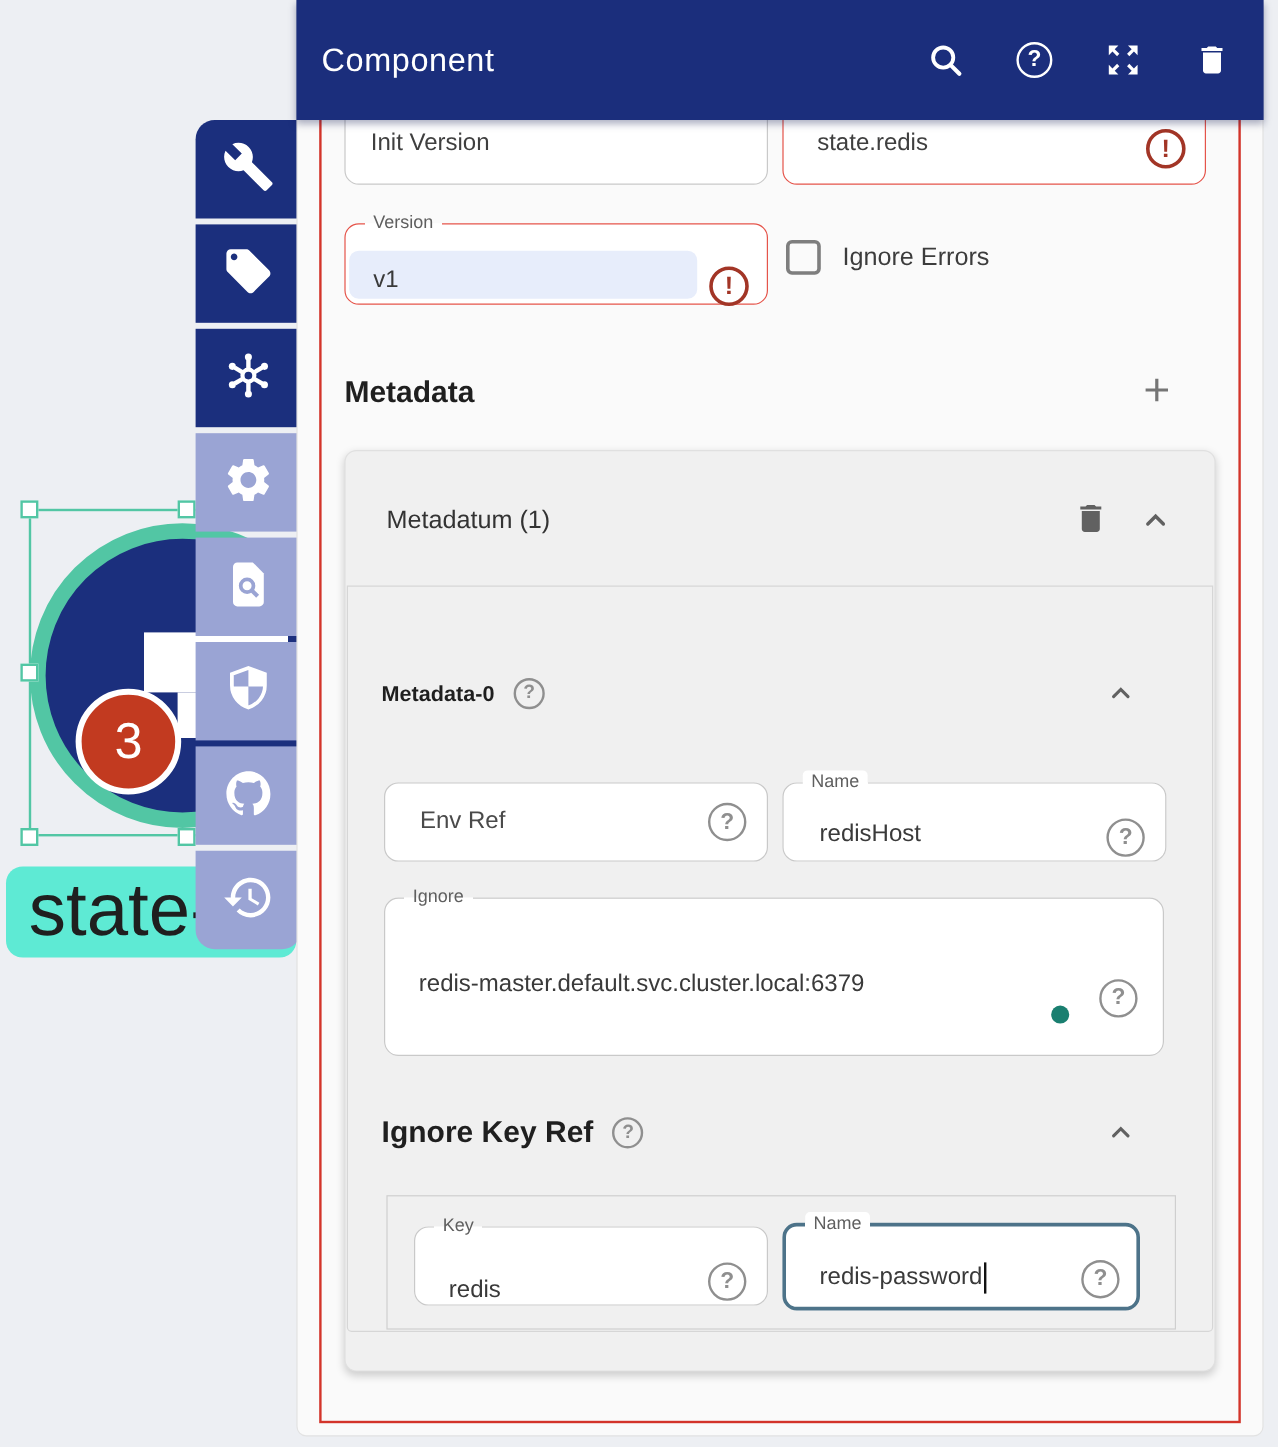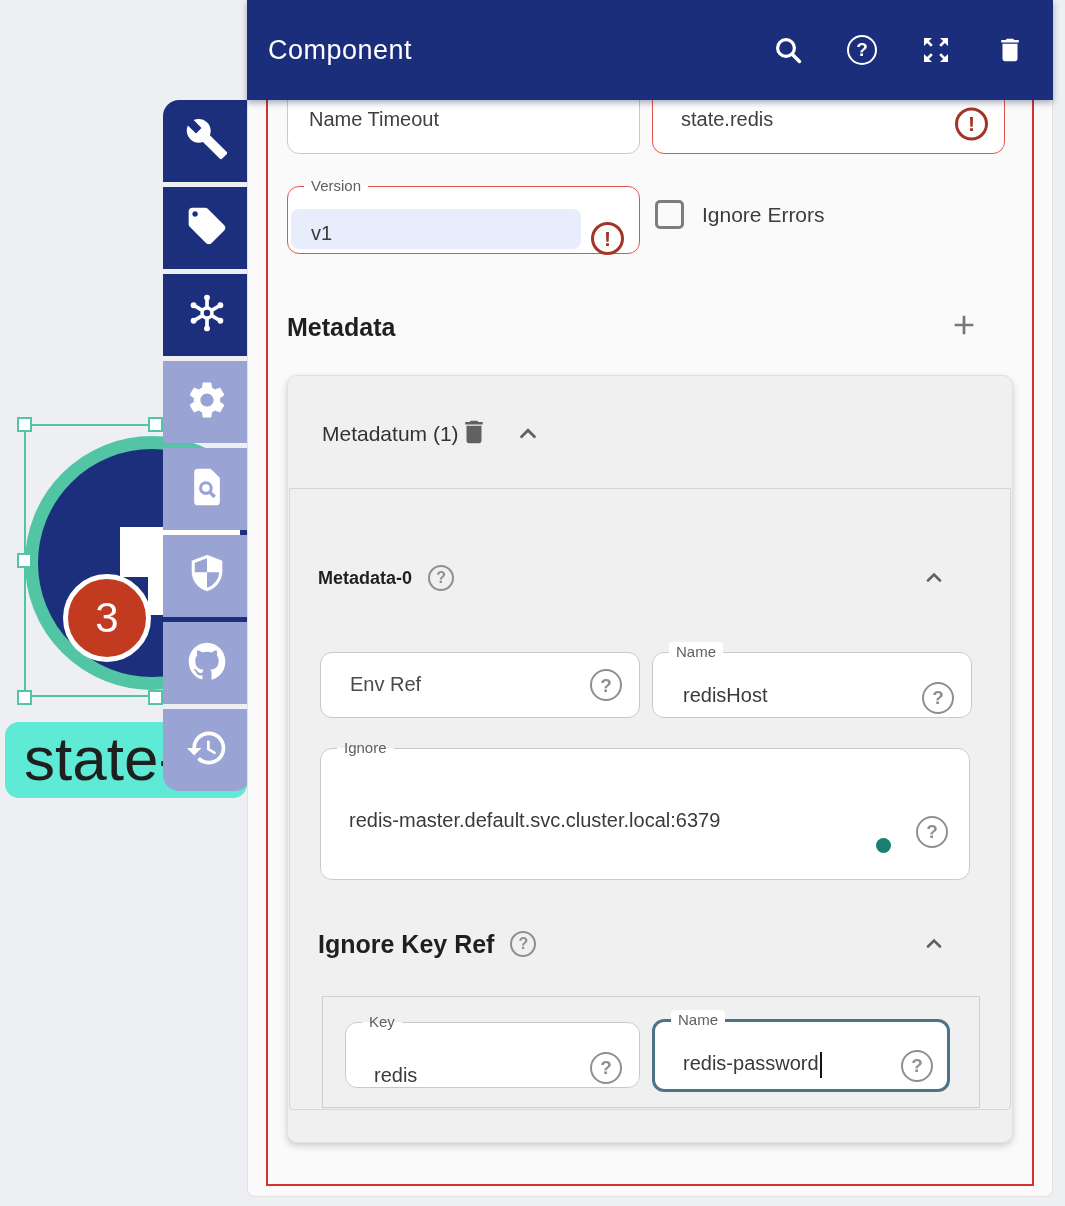--- a/index.html
+++ b/index.html
@@ -201,21 +201,21 @@
       </div>
       <div class="hicon">
         <svg width="30" height="30" viewBox="0 0 24 24">
             <path fill="#fff" d="M6 19c0 1.1.9 2 2 2h8c1.1 0 2-.9 2-2V7H6v12zM19 4h-3.5l-1-1h-5l-1 1H5v2h14V4z"></path>
           </svg>
       </div>
     </div>
   </div>
 
   <div class="abs fld" style="left:287px;top:86px;width:353px;height:68px;line-height:65px;padding-left:21px;">
-    <span style="color:#3f3f3f;">Name Timeout</span>
+    <span style="color:#3f3f3f;">Init Version</span>
   </div>
 
   <div class="abs fld fld-err" style="left:652px;top:86px;width:353px;height:68px;line-height:65px;padding-left:28px;">
     <span>state.redis</span>
     <span class="err-icon" style="position:absolute;right:16px;top:50%;transform:translateY(-38%);"></span>
   </div>
 
   <fieldset class="fld fld-err" style="left:287px;top:176px;width:353px;height:78px;">
     <legend class="red">Version</legend>
     <div class="autofill"></div>
@@ -231,21 +231,21 @@
     <span>
       <svg width="32" height="32" viewBox="0 0 24 24">
           <path fill="#757575" d="M19 13h-6v6h-2v-6H5v-2h6V5h2v6h6z"></path>
         </svg>
     </span>
   </div>
 
   <div class="card"></div>
   <div class="card-inner"></div>
 
-  <div class="row" style="left:322px;top:408px;width:654px;height:52px;">
+  <div class="row" style="left:322px;top:408px;width:654px;height:52px;justify-content:space-between;">
     <span style="font-size:21px;color:#333;">Metadatum (1)</span>
     <span class="row" style="position:static;gap:26px;">
       <span>
         <svg width="30" height="30" viewBox="0 0 24 24">
             <path fill="#616161" d="M6 19c0 1.1.9 2 2 2h8c1.1 0 2-.9 2-2V7H6v12zM19 4h-3.5l-1-1h-5l-1 1H5v2h14V4z"></path>
           </svg>
       </span>
       <span class="chev">
         <svg width="26" height="26" viewBox="0 0 24 24" fill="none" stroke="#616161" stroke-width="2.6" stroke-linecap="round">
             <path d="M6 14.5 12 8.5 18 14.5"></path>

